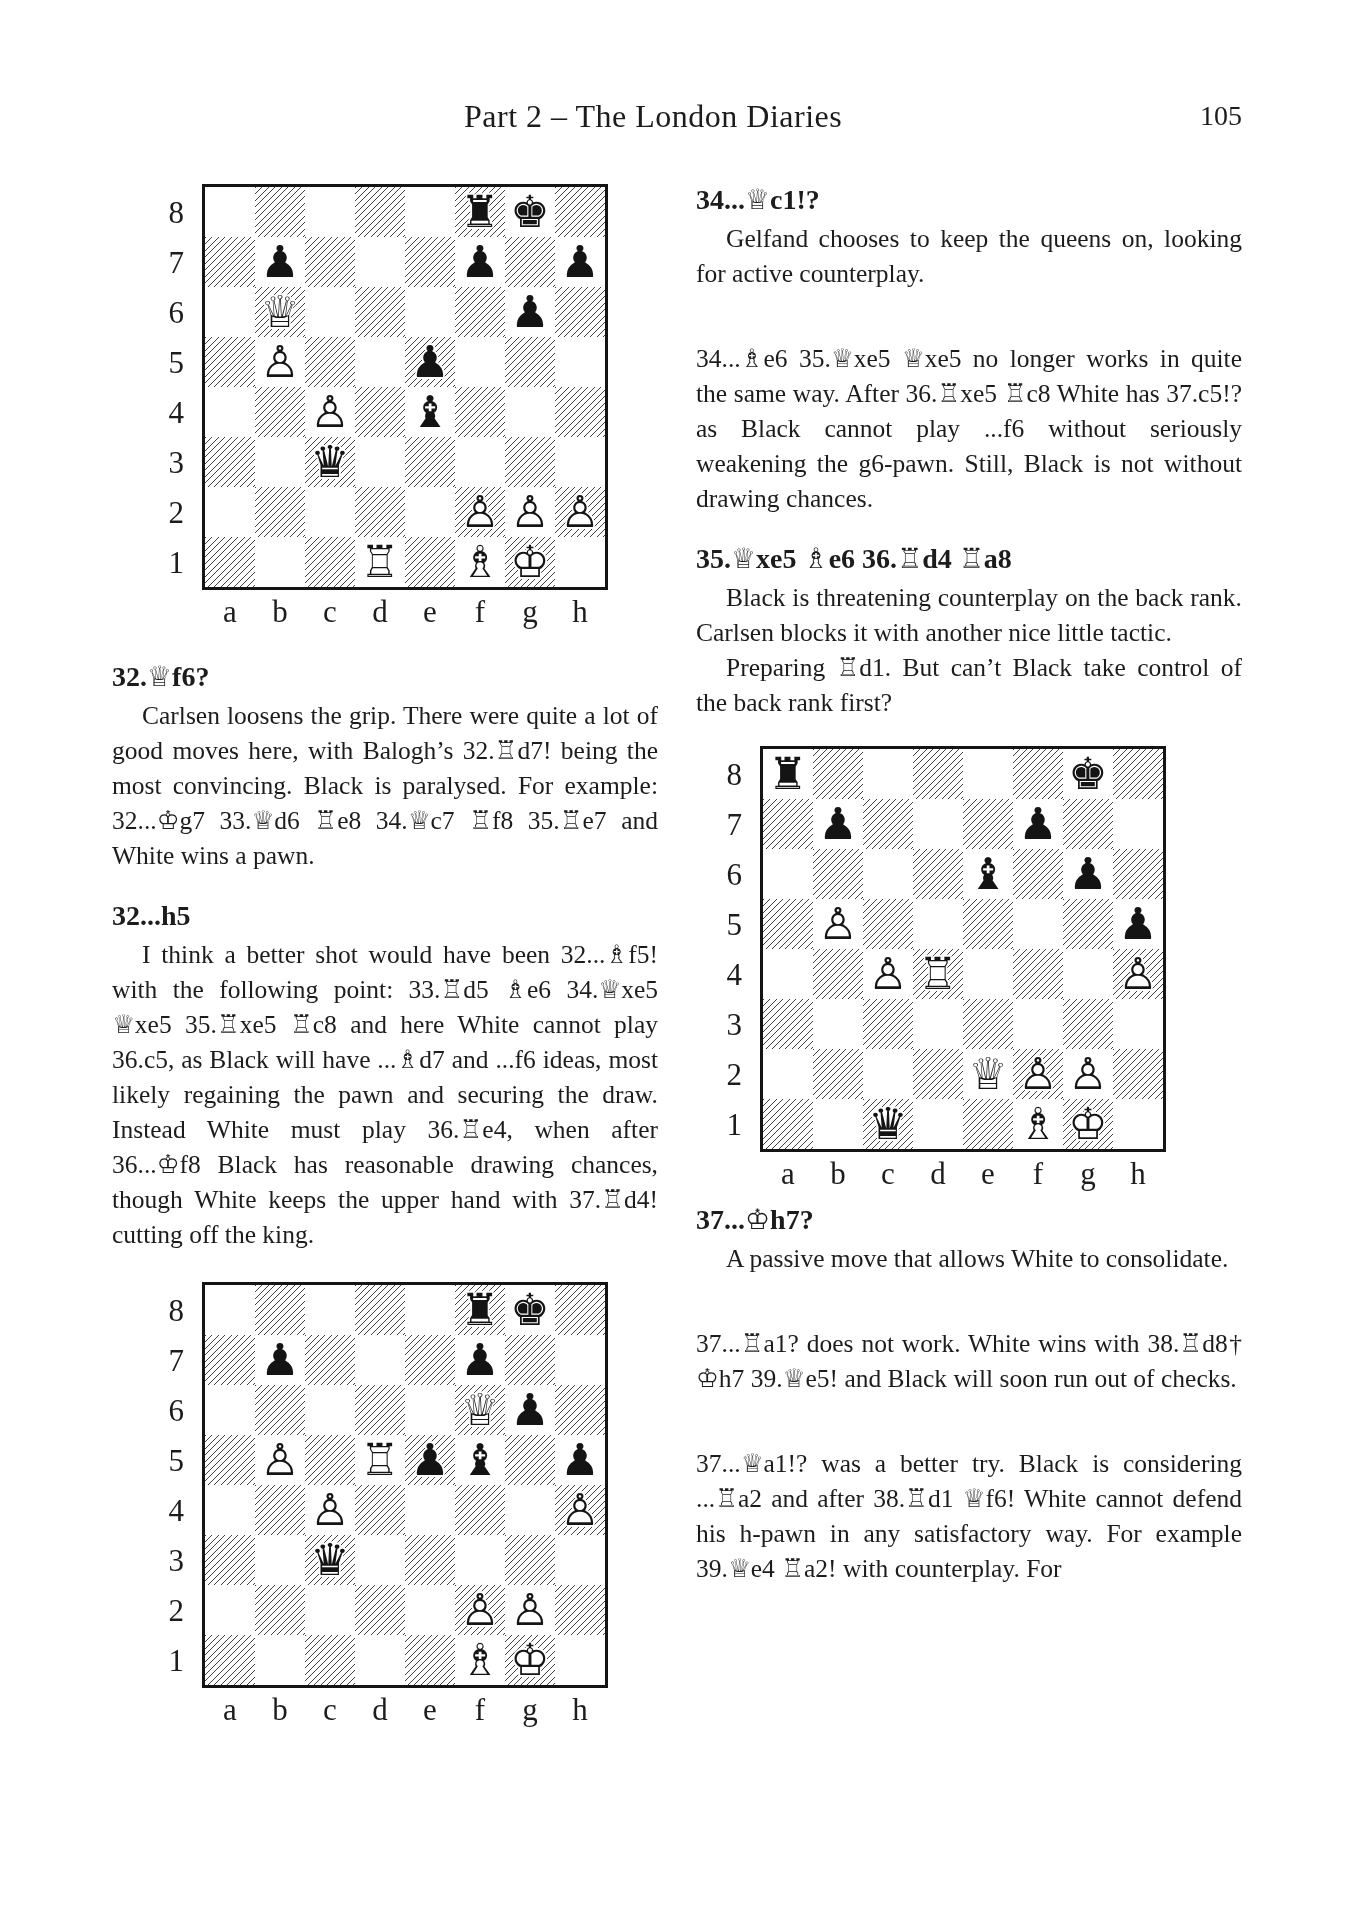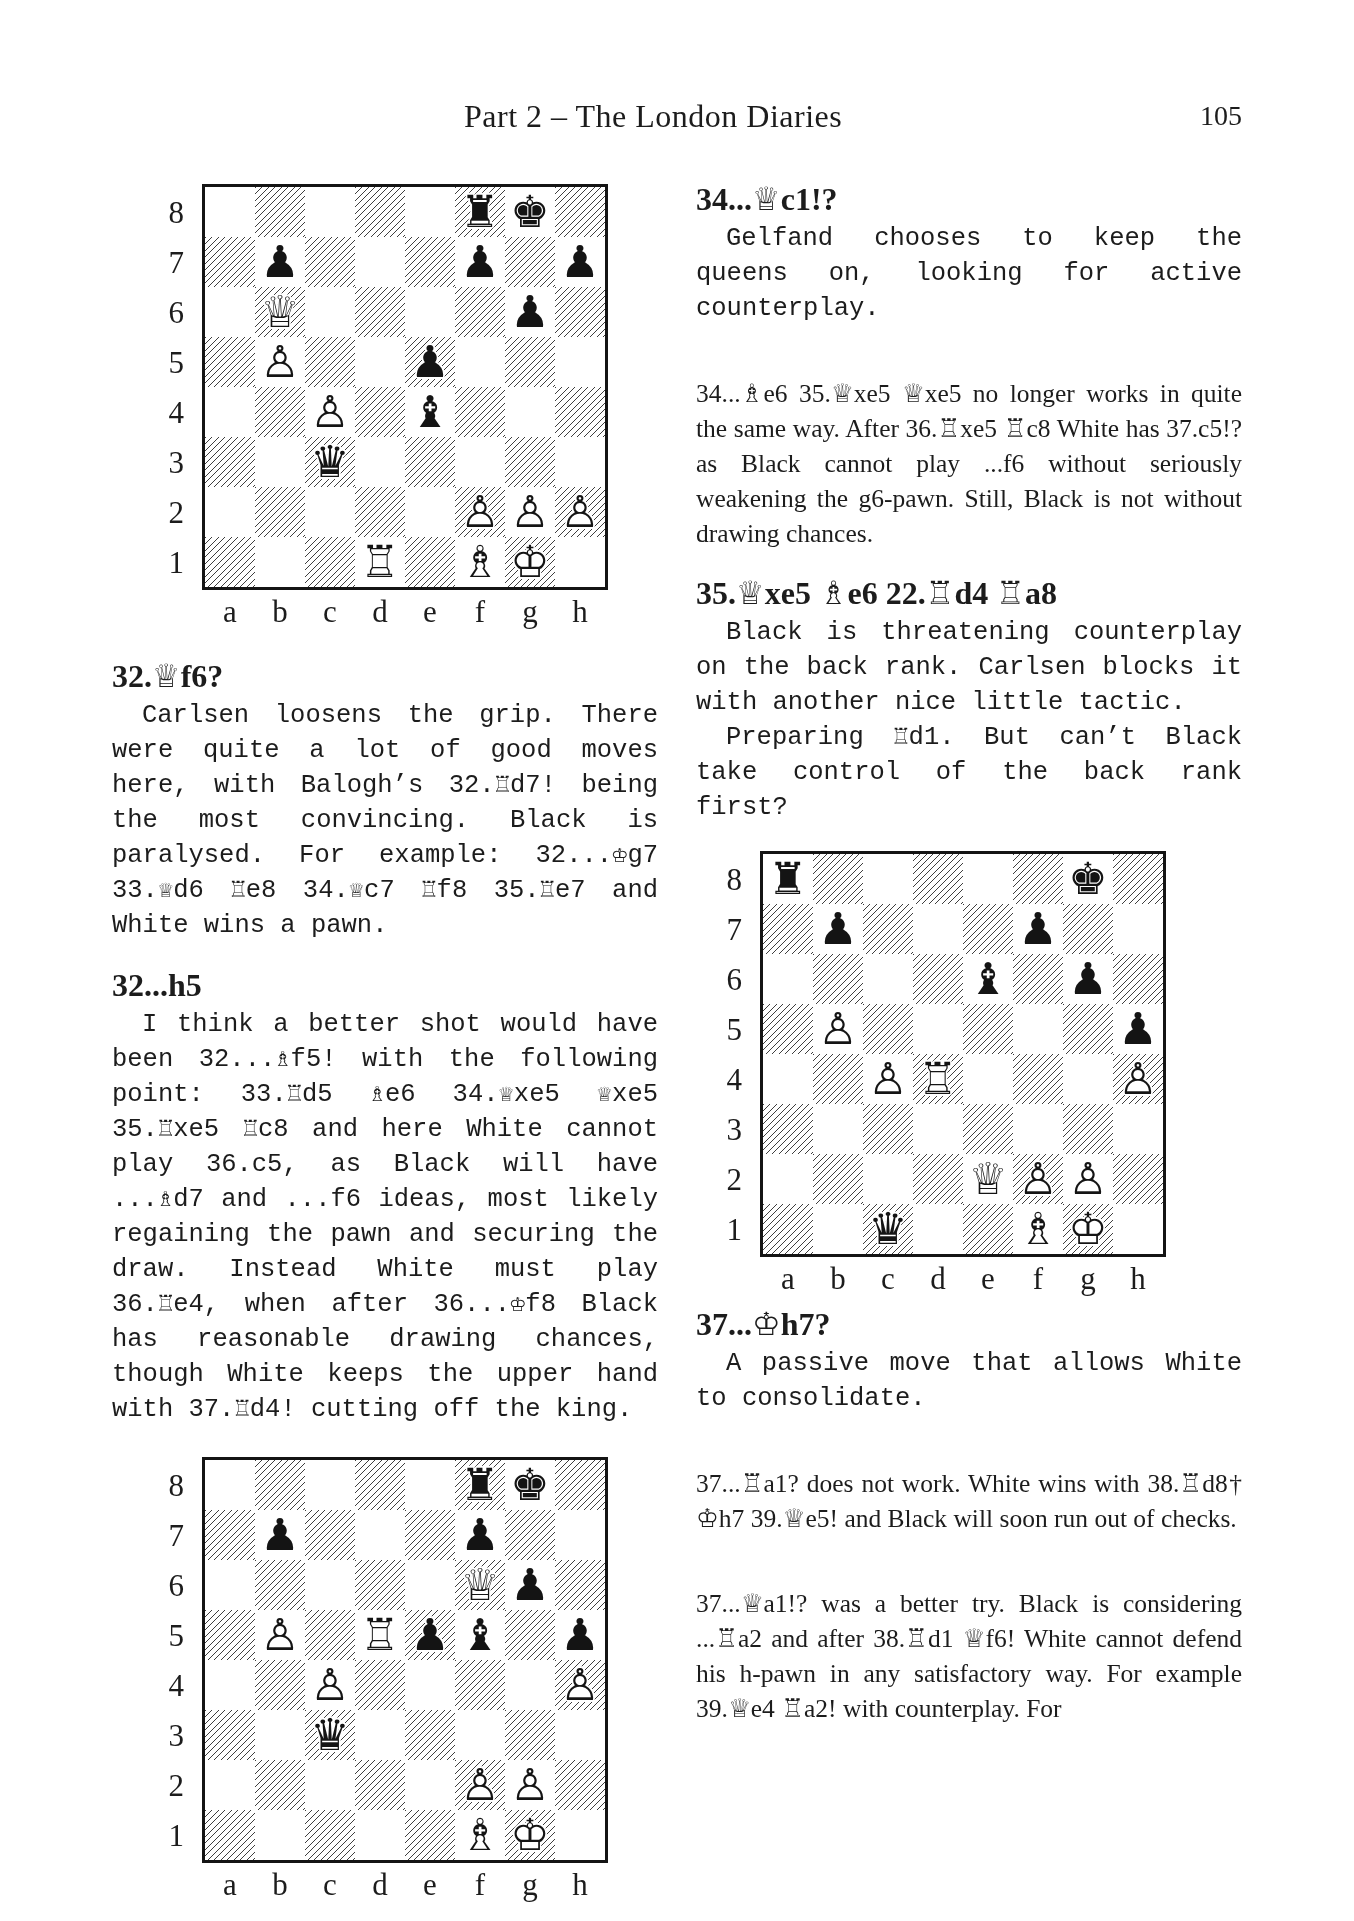--- a/index.html
+++ b/index.html
@@ -7,23 +7,23 @@
     width:1354px;height:1921px;background:#ffffff;color:#1c1c1c;
     font-family:"Liberation Serif","DejaVu Serif","DejaVu Sans",serif;
     font-size:25.5px;line-height:35px;overflow:hidden;
   }
   .page{padding:0 112px;position:relative;}
   .hdr{position:relative;height:140px;}
   .hdr-title{position:absolute;left:352px;top:100px;font-size:32px;line-height:32px;letter-spacing:.5px;}
   .hdr-page{position:absolute;right:0;top:100px;font-size:28px;line-height:32px;}
   .columns{display:flex;gap:38px;align-items:flex-start;}
   .col{width:546px;}
-  h3{font-size:32px;line-height:35px;font-weight:bold;margin:0;}
+  h3{font-size:28px;line-height:35px;font-weight:bold;margin:0;}
   p{margin:0;text-align:justify;}
-  p.indent{text-indent:30px;font-family:Liberation Mono, monospace;}
+  p.indent{text-indent:30px;}
   .mt-h{margin-top:25px;}
   .mt-h1{margin-top:42px;}
   .mt-gap{margin-top:50px;}
   .mb-sm{margin-bottom:4px;}
 
   
   .diagram{margin-top:44px;}
   .diagram.d-left{margin-left:42px;}
   .diagram.d-right{margin-left:16px;margin-top:26px;margin-bottom:6px;}
   .diagram.d2{margin-top:30px;}
@@ -428,21 +428,21 @@
             </div>
           </div>
         </div>
     </div>
 
     <div class="col">
       <h3 class="mt-h1 mb-sm">34...♕c1!?</h3>
       <p class="indent">Gelfand chooses to keep the queens on, looking for active counterplay.</p>
       <p class="mt-gap">34...♗e6 35.♕xe5 ♕xe5 no longer works in quite the same way. After 36.♖xe5 ♖c8 White has 37.c5!? as Black cannot play ...f6 without seriously weakening the g6-pawn. Still, Black is not without drawing chances.</p>
 
-      <h3 class="mt-h mb-sm">35.♕xe5 ♗e6 22.♖d4 ♖a8</h3>
+      <h3 class="mt-h mb-sm">35.♕xe5 ♗e6 36.♖d4 ♖a8</h3>
       <p class="indent">Black is threatening counterplay on the back rank. Carlsen blocks it with another nice little tactic.</p>
 
       <p class="indent">Preparing ♖d1. But can’t Black take control of the back rank first?</p>
 
       <div class="diagram d-right d3">
           <div class="dg-grid">
             <div class="dg-ranks">
               <span class="dg-rank">8</span>
               <span class="dg-rank">7</span>
               <span class="dg-rank">6</span>

